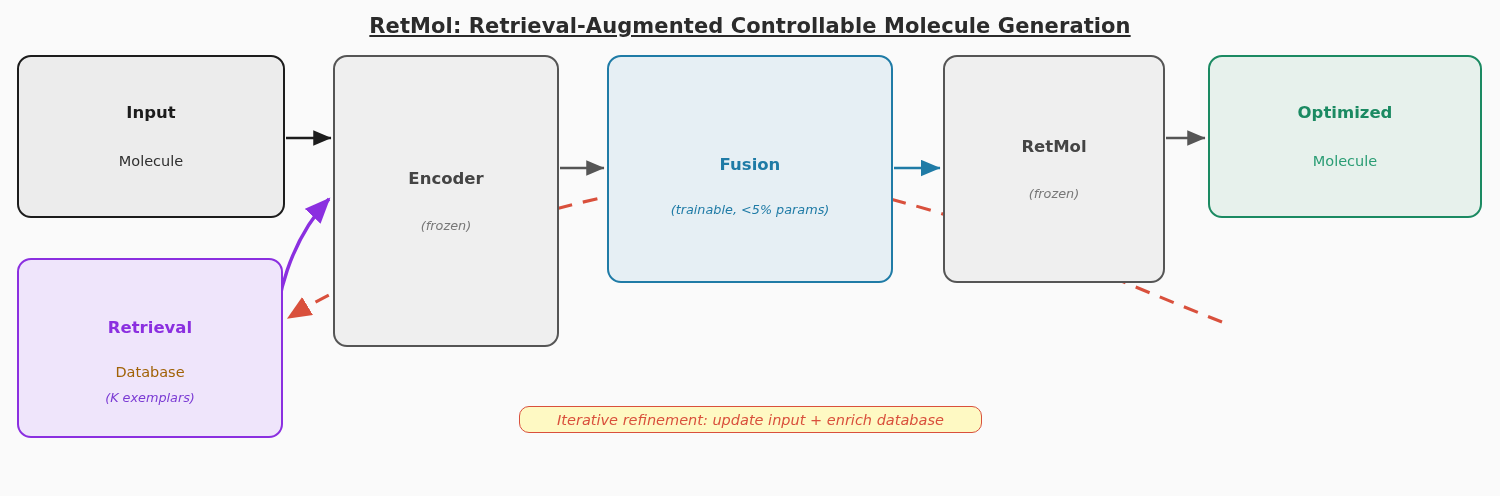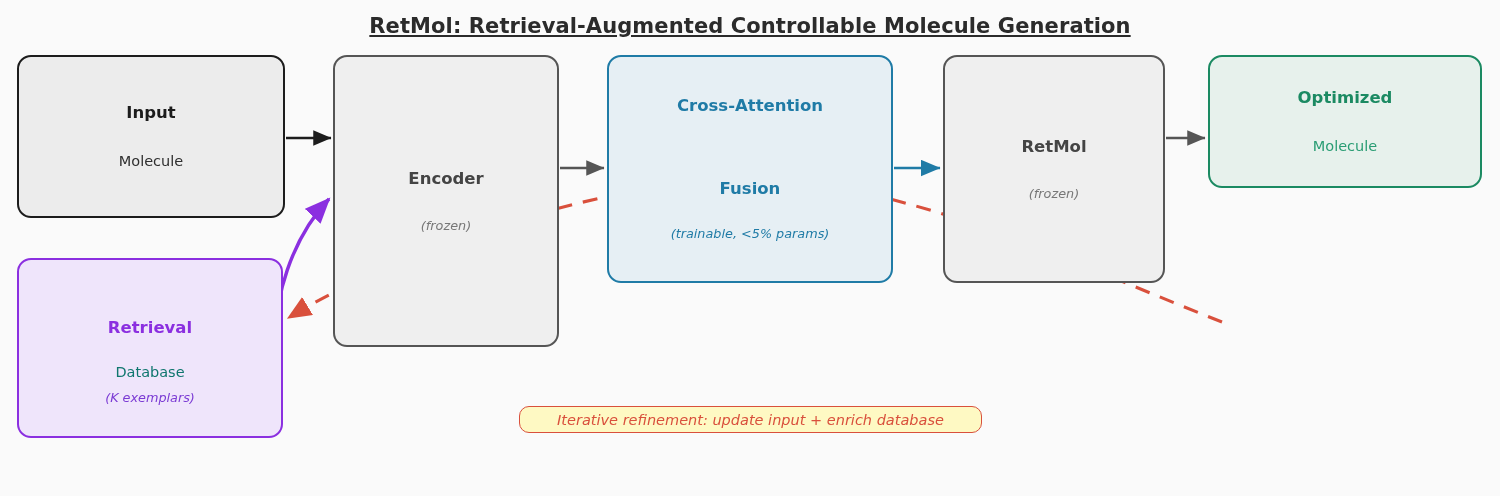--- a/index.html
+++ b/index.html
@@ -92,35 +92,35 @@
   #node-decoder {
     left: 943px; top: 55px; width: 222px; height: 228px;
     background: #efefef;
     border: 2.4px solid #555555;
   }
   #node-decoder .head { color: #444444; margin-bottom: 26px; }
   #node-decoder .note { color: #777777; }
 
   
   #node-optimized {
-    left: 1208px; top: 55px; width: 274px; height: 133px;
+    left: 1208px; top: 55px; width: 274px; height: 163px;
     background: #e7f1ec;
     border: 2.6px solid #1b8a62;
   }
   #node-optimized .head { color: #1b8a62; margin-bottom: 26px; }
   #node-optimized .sub  { color: #2a9d74; }
 
   
   #node-retrieval {
     left: 17px; top: 258px; width: 266px; height: 180px;
     background: #efe5fb;
     border: 2.8px solid #8b2fe0;
   }
   #node-retrieval .head { color: #8b2fe0; margin-bottom: 22px; margin-top: 27px; }
-  #node-retrieval .sub  { color: #0f766e; margin-bottom: 6px; }
+  #node-retrieval .sub  { color: #a16207; margin-bottom: 6px; }
   #node-retrieval .note { color: #7b3bd4; }
 
   
   #caption-box {
     position: absolute;
     left: 519px; top: 406px;
     width: 463px; height: 27px;
     box-sizing: border-box;
     border: 1.6px solid #d9503c;
     border-radius: 10px;
@@ -184,21 +184,20 @@
     <div class="head">Input</div>
     <div class="sub">Molecule</div>
   </div>
 
   <div class="node" id="node-encoder">
     <div class="head">Encoder</div>
     <div class="note">(frozen)</div>
   </div>
 
   <div class="node" id="node-fusion">
-    <div class="head l1">Cross-Attention</div>
     <div class="head l2">Fusion</div>
     <div class="note">(trainable, &lt;5% params)</div>
   </div>
 
   <div class="node" id="node-decoder">
     <div class="head">RetMol</div>
     <div class="note">(frozen)</div>
   </div>
 
   <div class="node" id="node-optimized">

